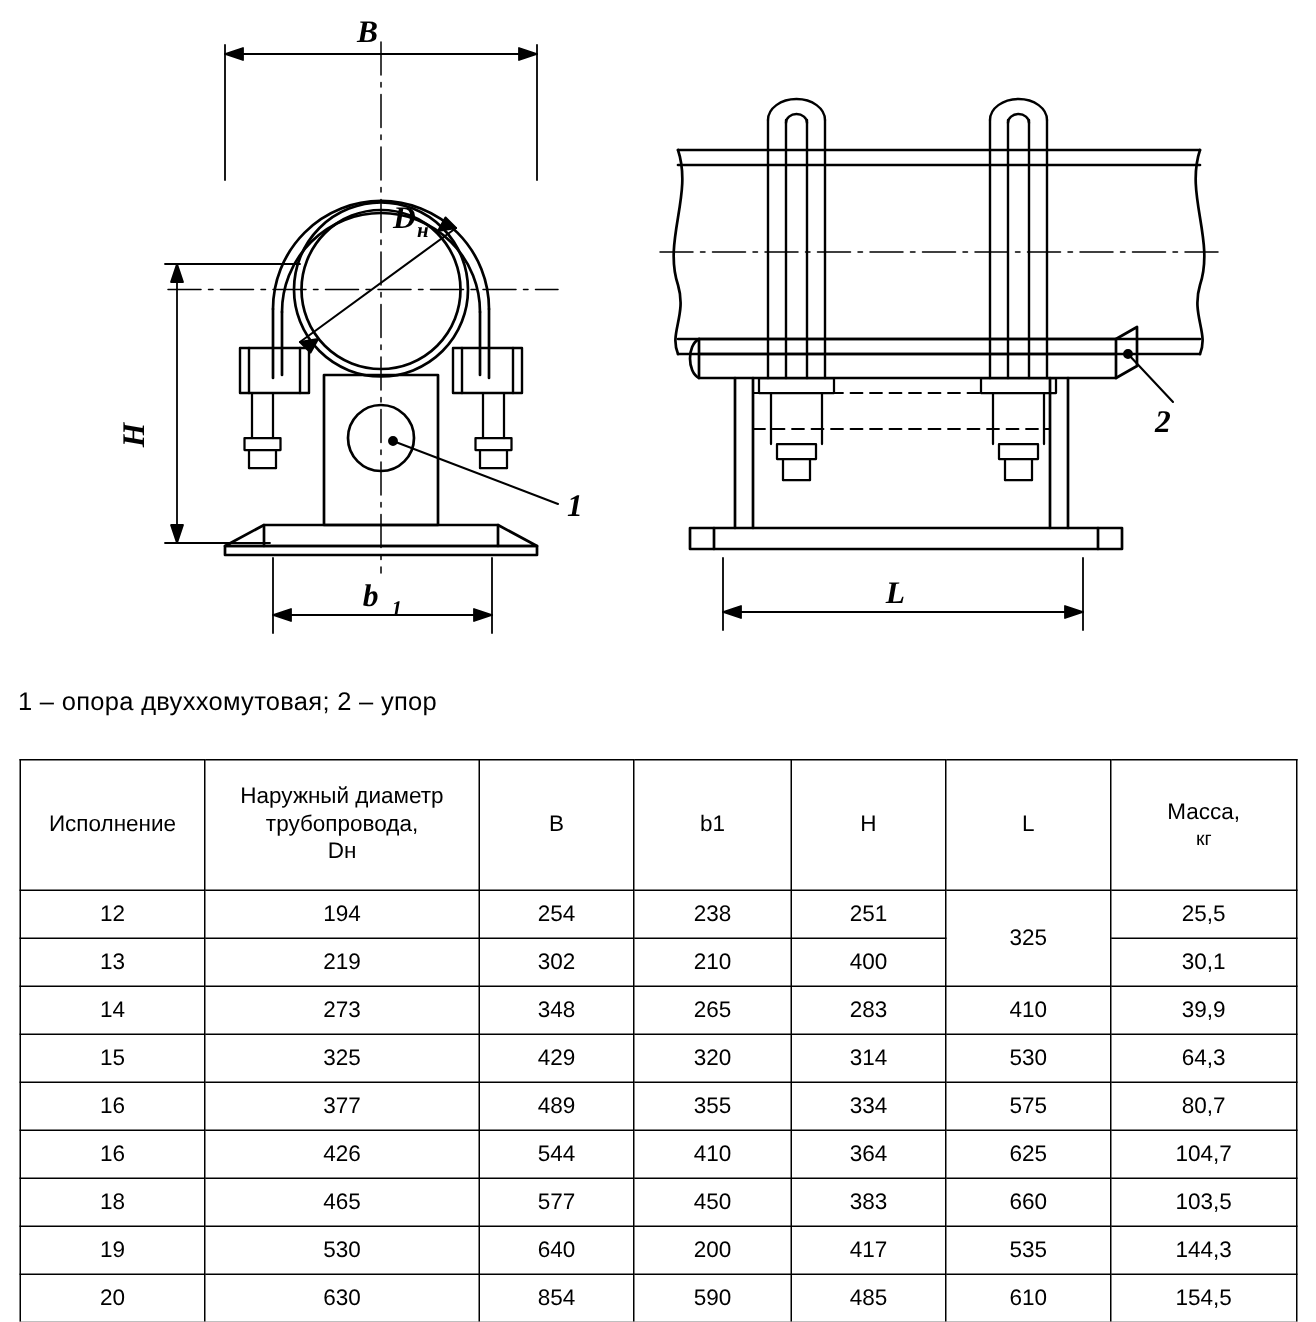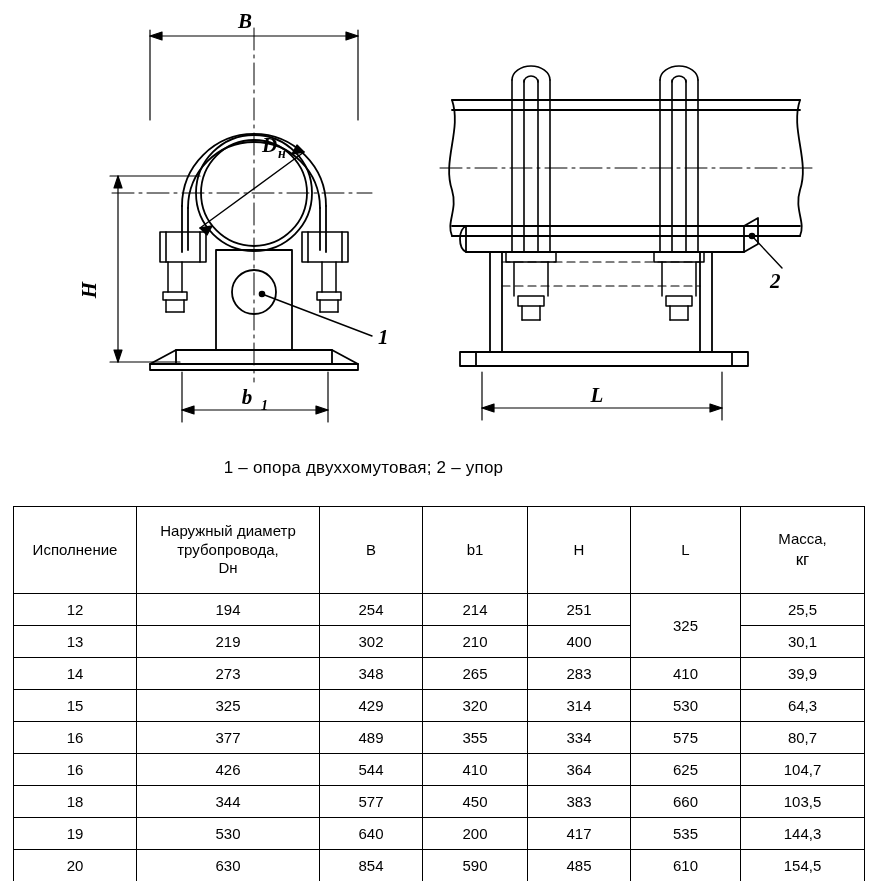--- a/index.html
+++ b/index.html
@@ -22,24 +22,24 @@
   }
   #drawing {
     position: absolute;
     left: 0;
     top: 0;
     width: 877px;
     height: 450px;
   }
   #caption {
     position: absolute;
-    left: 0;
+    left: 12px;
     top: 458px;
     width: 727px;
-    text-align: center;
+    text-align: left;
     font-size: 17px;
     letter-spacing: 0.2px;
   }
   #table-wrap {
     position: absolute;
     left: 13px;
     top: 506px;
     width: 851px;
   }
   table.spec {
@@ -64,21 +64,21 @@
     height: 31px;
     font-size: 15px;
   }
   .col1 { width: 123px; }
   .col2 { width: 183px; }
   .col3 { width: 103px; }
   .col4 { width: 105px; }
   .col5 { width: 103px; }
   .col6 { width: 110px; }
   .col7 { width: 124px; }
-  .hdr-sub { font-size: 17px; }
+  .hdr-sub { font-size: 13px; }
   .hdr-line { display: block; }
   svg text {
     font-family: "Liberation Serif", serif;
     fill: #000;
   }
   .dimlabel {
     font-style: italic;
     font-weight: bold;
     font-size: 21px;
   }
@@ -299,21 +299,21 @@
             <span class="hdr-line">Масса,</span>
             <span class="hdr-line hdr-sub">кг</span>
           </th>
         </tr>
       </thead>
       <tbody>
         <tr>
           <td>12</td>
           <td>194</td>
           <td>254</td>
-          <td>214</td>
+          <td>238</td>
           <td>251</td>
           <td rowspan="2">325</td>
           <td>25,5</td>
         </tr>
         <tr>
           <td>13</td>
           <td>219</td>
           <td>302</td>
           <td>210</td>
           <td>400</td>
@@ -350,21 +350,21 @@
           <td>16</td>
           <td>426</td>
           <td>544</td>
           <td>410</td>
           <td>364</td>
           <td>625</td>
           <td>104,7</td>
         </tr>
         <tr>
           <td>18</td>
-          <td>344</td>
+          <td>465</td>
           <td>577</td>
           <td>450</td>
           <td>383</td>
           <td>660</td>
           <td>103,5</td>
         </tr>
         <tr>
           <td>19</td>
           <td>530</td>
           <td>640</td>

